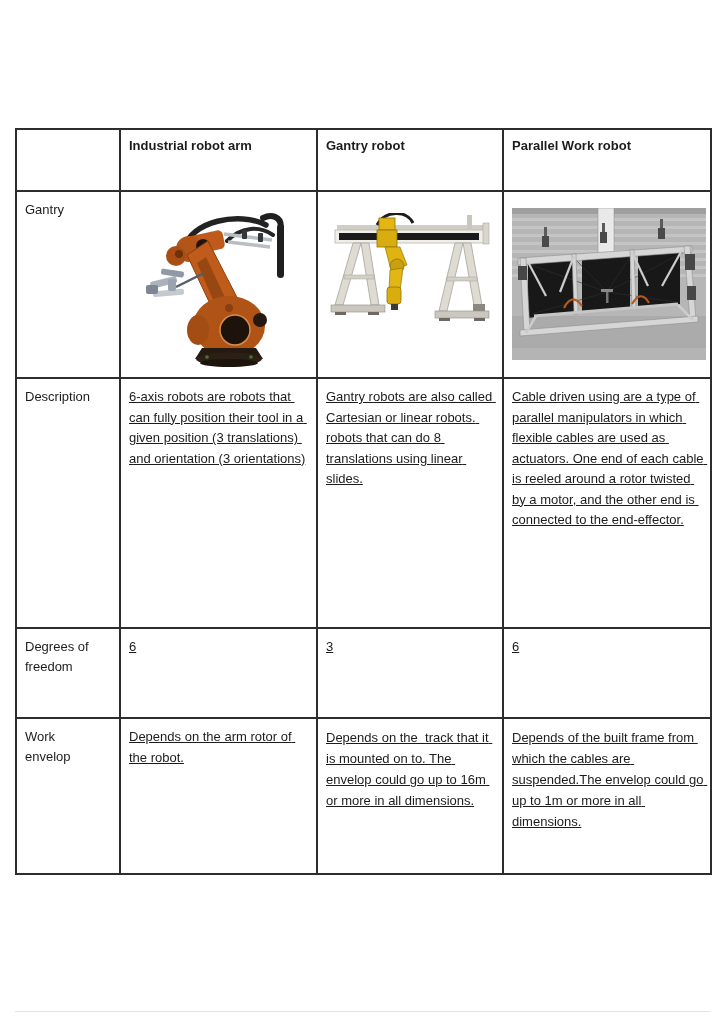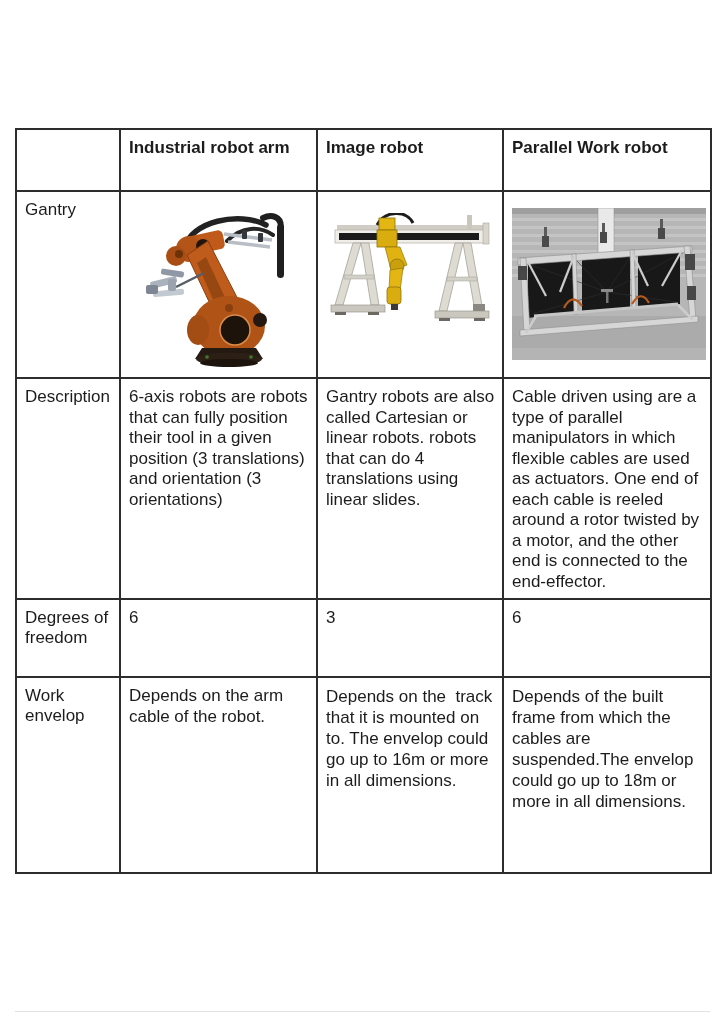--- a/index.html
+++ b/index.html
@@ -16,26 +16,26 @@
     position: absolute;
     left: 15px; top: 128px;
     width: 695px;
     border-collapse: collapse;
     table-layout: fixed;
   }
   .doc-table td, .doc-table th {
     border: 2px solid #2d2d2d;
     vertical-align: top;
     padding: 8px 6px 6px 8px;
-    font-size: 17px;
+    font-size: 13px;
     text-align: left;
     font-weight: normal;
   }
   .doc-table th.colhead { font-weight: bold; }
-  .cell-text { white-space: pre-wrap; line-height: 20.5px; }
+  .cell-text { white-space: pre-wrap; line-height: 20.5px; text-decoration: underline; }
   .rowlabel { line-height: 20px; }
   .work-wide .cell-text { line-height: 21px; }
   .img-cell { padding: 0; }
   .robot-figure { display: block; }
   .fig-industrial { margin: 9px auto 0 auto; }
   .fig-gantry { margin: 13px auto 0 auto; }
   .fig-cable { margin: 8px auto 0 auto; }
   .narrow-label { width: 70px; }
   .page-artifact-line {
     position: absolute;
@@ -54,21 +54,21 @@
       <col style="width:104px">
         <col style="width:197px">
         <col style="width:186px">
         <col style="width:208px">
     </colgroup>
 
     <tbody>
         <tr style="height:62px">
       <th class="colhead"></th>
       <th class="colhead">Industrial robot arm</th>
-      <th class="colhead">Image robot</th>
+      <th class="colhead">Gantry robot</th>
       <th class="colhead">Parallel Work robot</th>
     </tr>
 
     <tr style="height:182px">
       <td>
             <div class="rowlabel">Gantry</div>
           </td>
       <td class="img-cell">
 
         <svg class="robot-figure fig-industrial" width="176" height="162" viewBox="0 0 176 162">
@@ -227,62 +227,62 @@
                 <rect x="173" y="46" width="10" height="16"></rect>
             <rect x="175" y="78" width="9" height="14"></rect>
           </g>
 
           <path d="M52,100 q8,-16 18,-2" fill="none" stroke="#b85a1e" stroke-width="2.2"></path>
           <path d="M120,96 q9,-15 17,-1" fill="none" stroke="#b85a1e" stroke-width="2.2"></path>
         </svg>
       </td>
     </tr>
 
-    <tr style="height:178px">
+    <tr style="height:250px">
       <td>
             <div class="rowlabel">Description</div>
           </td>
       <td>
             <div class="cell-text">6-axis robots are robots that can fully position their tool in a given position (3 translations) and orientation (3 orientations)</div>
           </td>
       <td>
-            <div class="cell-text">Gantry robots are also called Cartesian or linear robots. robots that can do 4 translations using linear slides.</div>
+            <div class="cell-text">Gantry robots are also called Cartesian or linear robots. robots that can do 8 translations using linear slides.</div>
           </td>
       <td>
             <div class="cell-text">Cable driven using are a type of parallel manipulators in which flexible cables are used as actuators. One end of each cable is reeled around a rotor twisted by a motor, and the other end is connected to the end-effector.</div>
           </td>
     </tr>
 
-    <tr style="height:78px">
+    <tr style="height:90px">
       <td>
             <div class="rowlabel">Degrees of freedom</div>
           </td>
       <td>
             <div class="cell-text">6</div>
           </td>
       <td>
             <div class="cell-text">3</div>
           </td>
       <td>
             <div class="cell-text">6</div>
           </td>
     </tr>
 
-    <tr style="height:196px">
+    <tr style="height:156px">
       <td>
             <div class="rowlabel narrow-label">Work envelop</div>
           </td>
       <td>
-            <div class="cell-text">Depends on the arm cable of the robot.</div>
+            <div class="cell-text">Depends on the arm rotor of the robot.</div>
           </td>
       <td class="work-wide">
             <div class="cell-text">Depends on the  track that it is mounted on to. The envelop could go up to 16m or more in all dimensions.</div>
           </td>
       <td class="work-wide">
-            <div class="cell-text">Depends of the built frame from which the cables are suspended.The envelop could go up to 18m or more in all dimensions.</div>
+            <div class="cell-text">Depends of the built frame from which the cables are suspended.The envelop could go up to 1m or more in all dimensions.</div>
           </td>
     </tr>
   </tbody>
     </table>
 
   <div class="page-artifact-line"></div>
 
 </div>
 
 </body></html>

